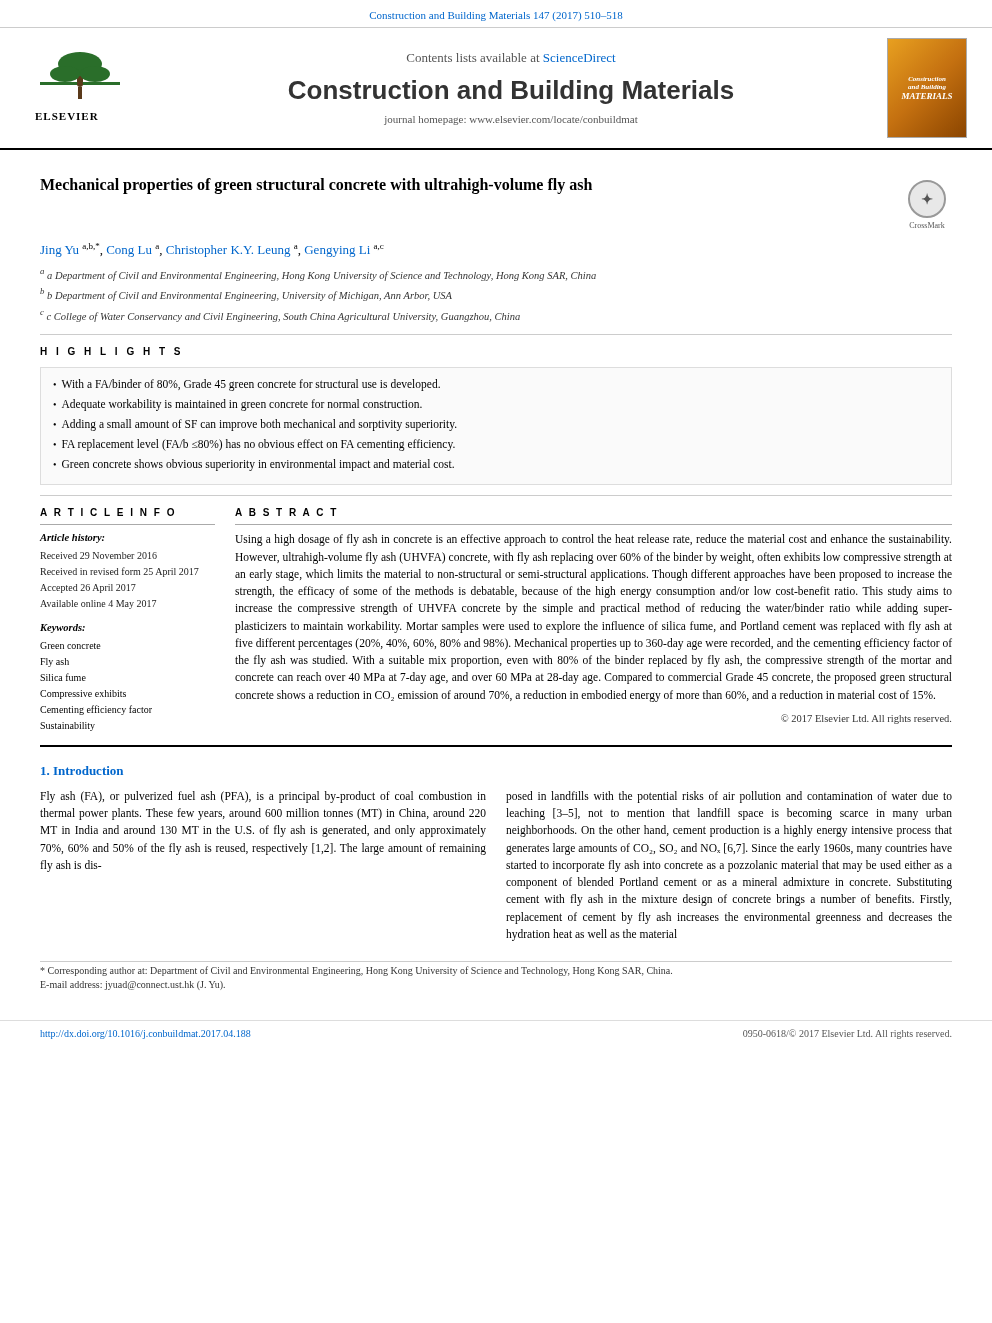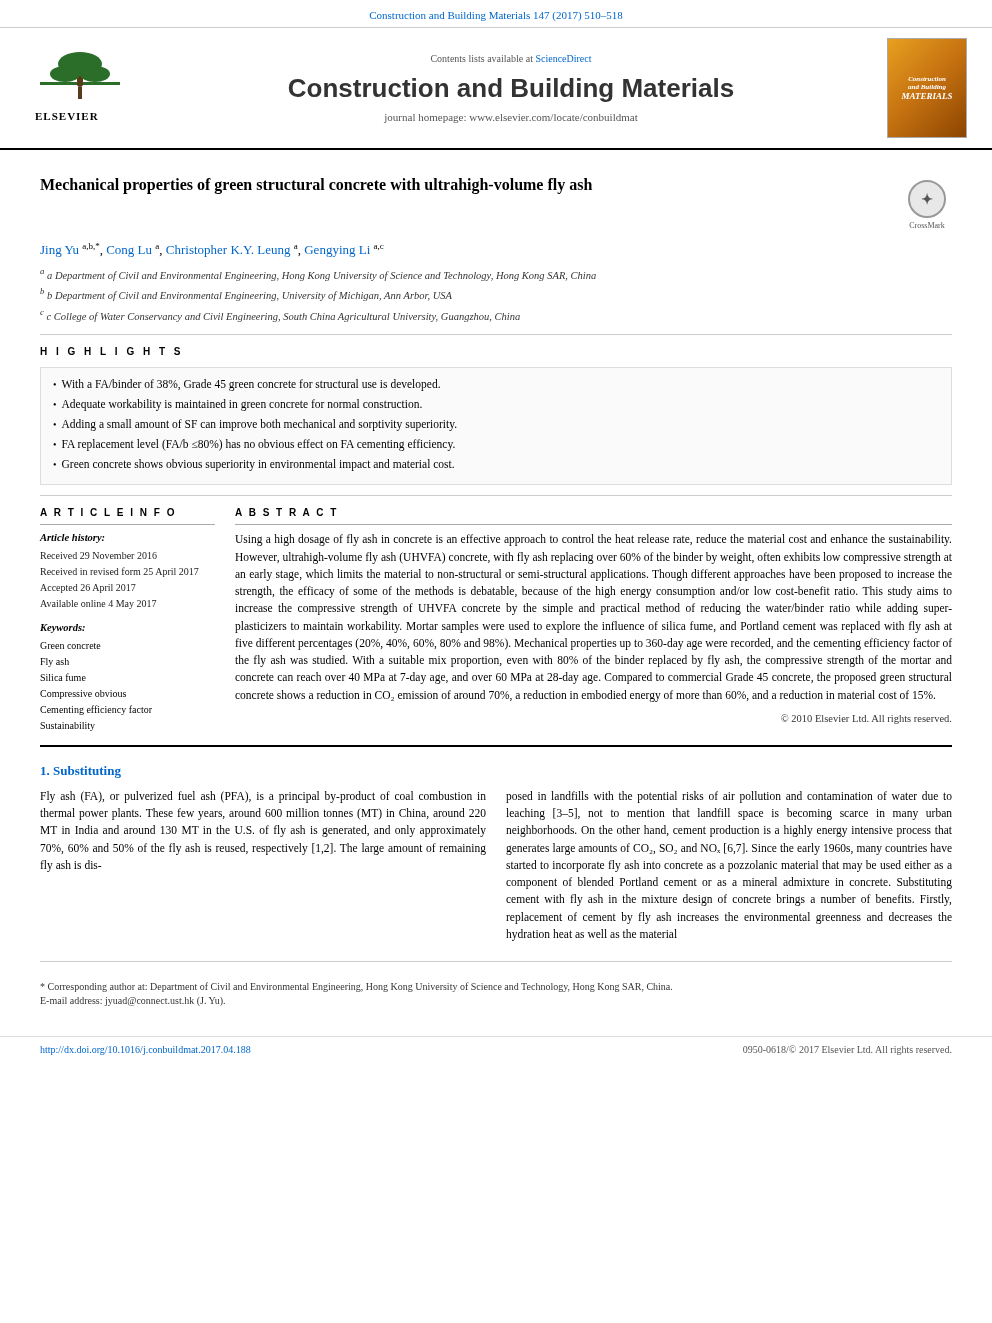--- a/index.html
+++ b/index.html
@@ -54,21 +54,21 @@
       font-weight: bold;
       letter-spacing: 1px;
       color: #000;
       margin-top: 2px;
     }
     .header-center {
       flex: 1;
       text-align: center;
     }
     .sciencedirect-line {
-      font-size: 10px;
+      font-size: 13px;
       color: #555;
       margin-bottom: 4px;
     }
     .sciencedirect-link {
       color: #0066cc;
       text-decoration: none;
     }
     .journal-title-main {
       font-size: 26px;
       font-weight: bold;
@@ -298,21 +298,21 @@
       line-height: 1.5;
       text-align: justify;
     }
     .body-col p {
       margin-bottom: 8px;
     }
     
     .footnote-area {
       margin-top: 10px;
       border-top: 1px solid #ccc;
-      padding-top: 18px;
+      padding-top: 2px;
       font-size: 10px;
       color: #333;
     }
     .footer-bottom {
       margin-top: 8px;
       padding: 6px 40px;
       display: flex;
       justify-content: space-between;
       font-size: 10px;
       color: #555;
@@ -390,21 +390,21 @@
       <span class="affiliation-line"><sup>c</sup> <span>c College of Water Conservancy and Civil Engineering, South China Agricultural University, Guangzhou, China</span></span>
     </div>
 
     <hr class="divider">
 
     <div class="highlights-section">
       <div class="section-heading">H I G H L I G H T S</div>
       <div class="highlights-box">
         <div class="highlight-item">
           <span class="bullet">•</span>
-          <span>With a FA/binder of 38%, Grade 45 green concrete for structural use is developed.</span>
+          <span>With a FA/binder of 80%, Grade 45 green concrete for structural use is developed.</span>
         </div>
         <div class="highlight-item">
           <span class="bullet">•</span>
           <span>Adequate workability is maintained in green concrete for normal construction.</span>
         </div>
         <div class="highlight-item">
           <span class="bullet">•</span>
           <span>Adding a small amount of SF can improve both mechanical and sorptivity superiority.</span>
         </div>
         <div class="highlight-item">
@@ -430,40 +430,40 @@
           <div class="history-item">Received 29 November 2016</div>
           <div class="history-item">Received in revised form 25 April 2017</div>
           <div class="history-item">Accepted 26 April 2017</div>
           <div class="history-item">Available online 4 May 2017</div>
         </div>
         <div class="keywords-section">
           <div class="keywords-title">Keywords:</div>
           <div class="keyword-item">Green concrete</div>
           <div class="keyword-item">Fly ash</div>
           <div class="keyword-item">Silica fume</div>
-          <div class="keyword-item">Compressive obvious</div>
+          <div class="keyword-item">Compressive exhibits</div>
           <div class="keyword-item">Cementing efficiency factor</div>
           <div class="keyword-item">Sustainability</div>
         </div>
       </div>
 
       <div class="right-col">
         <div class="info-label">A B S T R A C T</div>
         <hr style="border:none;border-top:1px solid #aaa;margin-bottom:6px;">
         <div class="abstract-text">Using a high dosage of fly ash in concrete is an effective approach to control the heat release rate, reduce the material cost and enhance the sustainability. However, ultrahigh-volume fly ash (UHVFA) concrete, with fly ash replacing over 60% of the binder by weight, often exhibits low compressive strength at an early stage, which limits the material to non-structural or semi-structural applications. Though different approaches have been proposed to increase the strength, the efficacy of some of the methods is debatable, because of the high energy consumption and/or low cost-benefit ratio. This study aims to increase the compressive strength of UHVFA concrete by the simple and practical method of reducing the water/binder ratio while adding super-plasticizers to maintain workability. Mortar samples were used to explore the influence of silica fume, and Portland cement was replaced with fly ash at five different percentages (20%, 40%, 60%, 80% and 98%). Mechanical properties up to 360-day age were recorded, and the cementing efficiency factor of the fly ash was studied. With a suitable mix proportion, even with 80% of the binder replaced by fly ash, the compressive strength of the mortar and concrete can reach over 40 MPa at 7-day age, and over 60 MPa at 28-day age. Compared to commercial Grade 45 concrete, the proposed green structural concrete shows a reduction in CO₂ emission of around 70%, a reduction in embodied energy of more than 60%, and a reduction in material cost of 15%.</div>
-        <div class="copyright-line">© 2010 Elsevier Ltd. All rights reserved.</div>
+        <div class="copyright-line">© 2017 Elsevier Ltd. All rights reserved.</div>
       </div>
     </div>
 
     <hr class="divider-thick">
 
     <div class="introduction-section">
       <div class="intro-heading">
         <span>1.</span>
-        <span>Substituting</span>
+        <span>Introduction</span>
       </div>
       <div class="two-col-body">
         <div class="body-col">
           <p>
             <span>Fly ash (FA), or pulverized fuel ash (PFA), is a principal by-product of coal combustion in thermal power plants. These few years, around 600 million tonnes (MT) in China, around 220 MT in India and around 130 MT in the U.S. of fly ash is generated, and only approximately 70%, 60% and 50% of the fly ash is reused, respectively [1,2]. The large amount of remaining fly ash is dis-</span>
           </p>
         </div>
         <div class="body-col">
           <p>
             <span>posed in landfills with the potential risks of air pollution and contamination of water due to leaching [3–5], not to mention that landfill space is becoming scarce in many urban neighborhoods. On the other hand, cement production is a highly energy intensive process that generates large amounts of CO₂, SO₂ and NOₓ [6,7]. Since the early 1960s, many countries have started to incorporate fly ash into concrete as a pozzolanic material that may be used either as a component of blended Portland cement or as a mineral admixture in concrete. Substituting cement with fly ash in the mixture design of concrete brings a number of benefits. Firstly, replacement of cement by fly ash increases the environmental greenness and decreases the hydration heat as well as the material</span>

